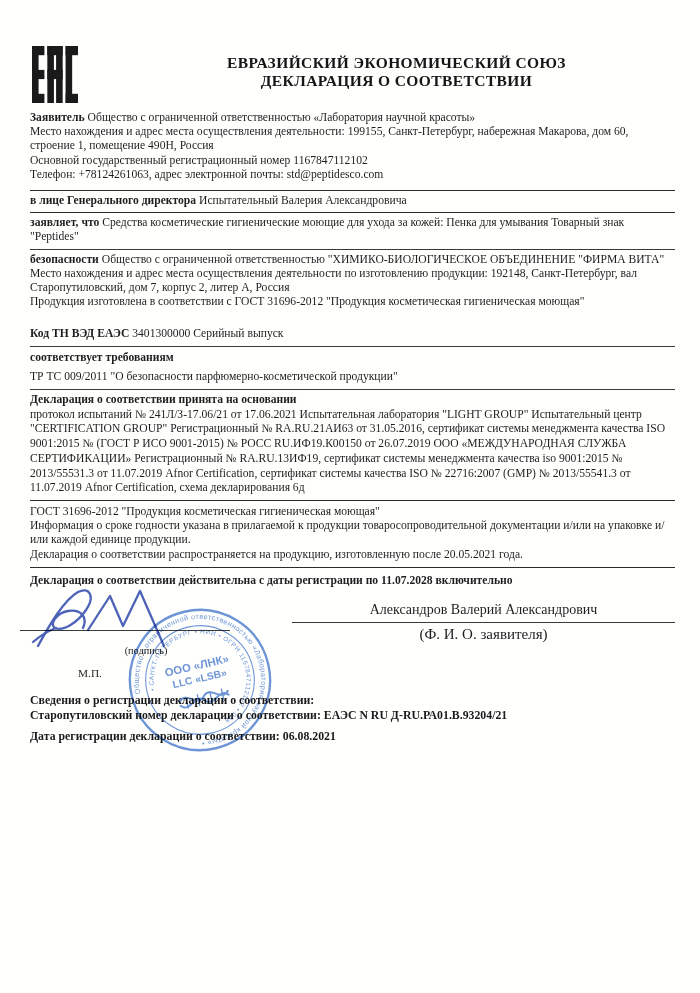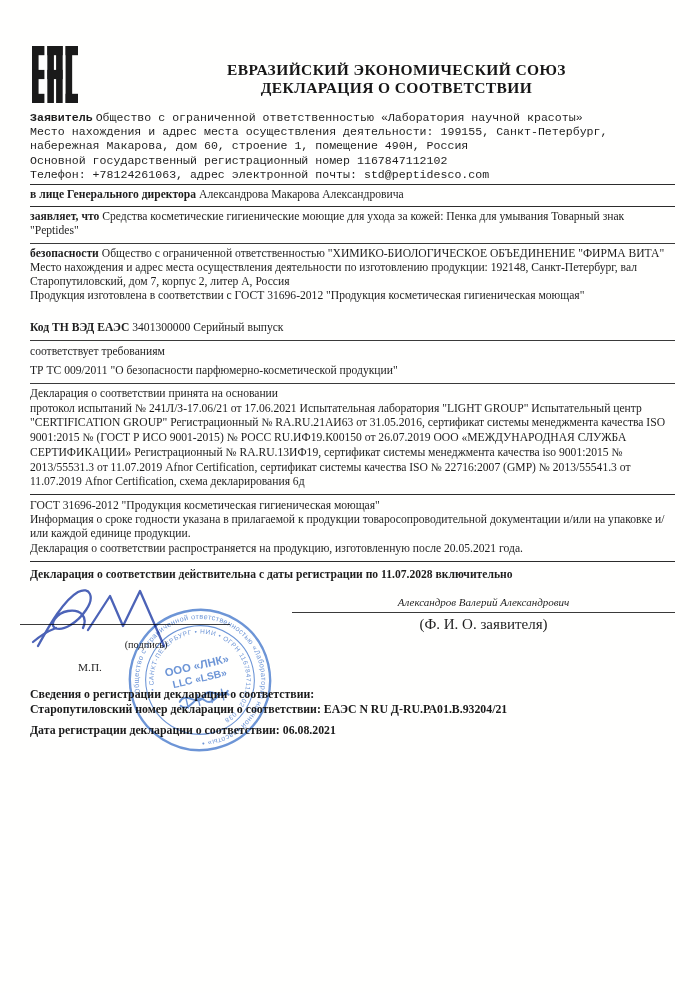--- a/index.html
+++ b/index.html
@@ -7,47 +7,47 @@
     position:relative;
     width:700px;height:993px;
     background:#fffffe;
     overflow:hidden;
     font-family:"Liberation Serif","DejaVu Serif",serif;
     color:#1e1e1e;
     box-sizing:border-box;
     padding:46px 25px 0 30px;
   }
   
-  .header{display:flex;align-items:center;gap:40px;}
+  .header{display:flex;align-items:flex-start;gap:40px;}
   .eac-logo{width:46px;height:57px;flex:0 0 auto;margin-left:2px;}
   .titles{flex:1;text-align:center;padding-top:8px;font-weight:bold;font-size:15.5px;line-height:18px;letter-spacing:.4px;color:#161616;}
   
   .sec{font-size:11.6px;line-height:14.2px;}
-  .b{font-weight:normal;}
+  .b{font-weight:bold;}
   .lbl{font-weight:bold;margin-right:3px;}
   .sep1{border-bottom:1.2px solid #3a3a3a;}
   .sep2{border-bottom:1.8px solid #2c2c2c;}
-  .applicant{margin-top:8px;padding-bottom:2px;font-family:Liberation Mono, monospace;}
+  .applicant{margin-top:8px;padding-bottom:8px;}
   .inlice{padding:3px 0 4px;}
   .declares{padding:3px 0 4px;}
   .manufacturer{padding:3px 0 16px;}
   .tnved{padding:2px 0 4px;}
   .compliance{padding:4px 0 5px;}
   .compliance .reg{margin-top:5px;}
   .basis{padding:3px 0 4px;line-height:14.7px;}
   .additional{padding:4px 0 5px;}
   .validity{padding:6px 0 0;font-weight:bold;}
   
   .sig-row{display:flex;margin-top:14px;}
   .sig-left{width:232px;text-align:center;}
   .sig-line{height:28px;border-bottom:1.3px solid #3a3a3a;width:210px;margin-left:-10px;}
   .sig-caption{font-size:10.3px;margin-top:14px;color:#222;}
   .mp{font-size:11.3px;margin-top:11px;text-align:center;width:120px;}
   .sig-right{flex:1;margin-left:30px;text-align:center;}
-  .sig-name{font-size:11px;padding-bottom:4px;font-style:italic;}
+  .sig-name{font-size:14px;padding-bottom:4px;}
   .name-line{border-bottom:1.3px solid #3a3a3a;}
   .name-caption{font-size:15px;margin-top:3px;}
   
   .registration{margin-top:14px;font-size:11.8px;line-height:15.5px;font-weight:bold;color:#1a1a1a;}
   .registration .date-row{margin-top:5px;}
   
   .signature-ink{position:absolute;left:28px;top:584px;width:172px;height:76px;z-index:6;mix-blend-mode:multiply;opacity:.92;}
   .company-stamp{position:absolute;left:126px;top:606px;width:148px;height:148px;z-index:5;transform:rotate(-13deg);mix-blend-mode:multiply;opacity:.82;}
 </style>
 </head>
@@ -78,21 +78,21 @@
   </div>
 
   <div class="sec applicant sep2">
     <div><span class="lbl">Заявитель</span><span>Общество с ограниченной ответственностью «Лаборатория научной красоты»</span></div>
     <div>Место нахождения и адрес места осуществления деятельности: 199155, Санкт-Петербург, набережная Макарова, дом 60, строение 1, помещение 490Н, Россия</div>
     <div>Основной государственный регистрационный номер 1167847112102</div>
     <div>Телефон: +78124261063, адрес электронной почты: std@peptidesco.com</div>
   </div>
 
   <div class="sec inlice sep2">
-    <span class="lbl">в лице Генерального директора</span><span>Александрова Макарова Александровича</span>
+    <span class="lbl">в лице Генерального директора</span><span>Испытательный Валерия Александровича</span>
   </div>
 
   <div class="sec declares sep1">
     <span class="lbl">заявляет, что</span><span>Средства косметические гигиенические моющие для ухода за кожей: Пенка для умывания  Товарный знак "Peptides"</span>
   </div>
 
   <div class="sec manufacturer">
     <div><span class="lbl">безопасности</span><span>Общество с ограниченной ответственностью "ХИМИКО-БИОЛОГИЧЕСКОЕ ОБЪЕДИНЕНИЕ "ФИРМА ВИТА"</span></div>
     <div>Место нахождения и адрес места осуществления деятельности по изготовлению продукции: 192148, Санкт-Петербург, вал Старопутиловский, дом 7, корпус 2, литер А, Россия</div>
     <div>Продукция изготовлена в соответствии с ГОСТ 31696-2012 "Продукция косметическая гигиеническая моющая"</div>

